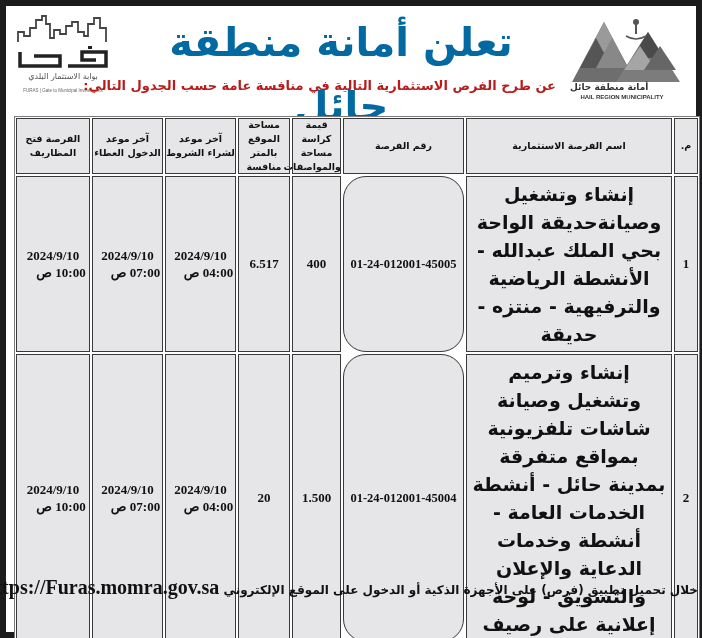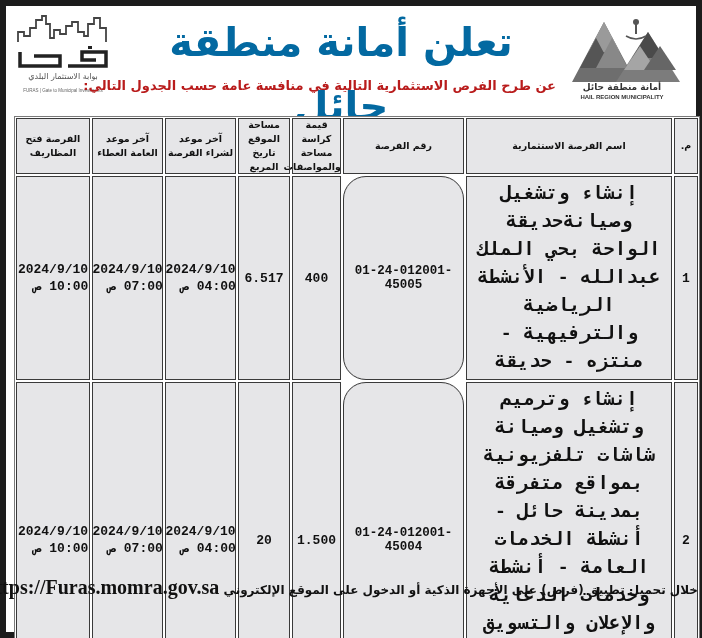--- a/index.html
+++ b/index.html
@@ -9,39 +9,39 @@
       box-sizing: border-box; border: 6px solid #1c1c1c; background: #ffffff;
     }
     .header { position: absolute; left: 0; top: 0; width: 690px; height: 104px; }
     .furas-logo { position: absolute; left: 4px; top: 2px; width: 106px; height: 88px; }
     .furas-skyline { position: absolute; left: 6px; top: 6px; width: 94px; height: 30px; }
     .furas-word { position: absolute; left: 6px; top: 38px; width: 94px; height: 24px; }
     .furas-ar { position: absolute; left: 0; top: 64px; width: 106px; text-align: center; font: 8px "DejaVu Sans", sans-serif; color: #555; direction: rtl; }
     .furas-en { position: absolute; left: 0; top: 80px; width: 106px; text-align: center; font: 4.5px "Liberation Sans", sans-serif; color: #666; white-space: nowrap; }
     .hail-logo { position: absolute; left: 554px; top: 4px; width: 128px; height: 90px; }
     .hail-tri { position: absolute; left: 6px; top: 8px; width: 116px; height: 66px; }
-    .hail-ar { position: absolute; left: 10px; top: 72px; width: 104px; text-align: center; font: bold 9px "DejaVu Sans", sans-serif; color: #333; direction: rtl; }
+    .hail-ar { position: absolute; left: 10px; top: 72px; width: 104px; text-align: left; font: bold 9px "DejaVu Sans", sans-serif; color: #333; direction: rtl; }
     .hail-en { position: absolute; left: 2px; top: 84px; width: 120px; text-align: center; font: bold 6px "Liberation Sans", sans-serif; color: #333; white-space: nowrap; }
     .title {
       position: absolute; left: 120px; top: 4px; width: 430px; text-align: center;
       font: bold 40px "DejaVu Sans", sans-serif; color: #0369a1; direction: rtl; letter-spacing: 1px;
       line-height: 64px;
     }
     .subtitle {
       position: absolute; left: 80px; top: 72px; width: 470px; text-align: center;
       font: bold 13px "DejaVu Sans", sans-serif; color: #b91c1c; direction: rtl; white-space: nowrap;
     }
     .table-wrap { position: absolute; left: 8px; top: 110px; width: 684px; }
     table.opps {
       border-collapse: separate; border-spacing: 0; width: 684px; direction: rtl;
       table-layout: fixed; border: 1px solid #7a7a7a; background: #fff;
     }
     table.opps td, table.opps th {
       background: #e6e6e8; border: 1px solid #fff; outline: 1px solid #3a3a3a; outline-offset: -2px;
-      text-align: center; vertical-align: middle; padding: 0; color: #111; font-family: Liberation Mono, monospace;
+      text-align: center; vertical-align: middle; padding: 0; color: #111;
     }
     table.opps th { font: bold 9.5px "DejaVu Sans", sans-serif; line-height: 14px; height: 52px; }
     .name-cell { font: bold 19px "DejaVu Sans", sans-serif; line-height: 28px; padding: 4px 6px !important; text-align: justify; text-align-last: center; }
     .num-cell { font: bold 13px "Liberation Serif", serif; }
     .id-cell { font: bold 12.5px "Liberation Serif", serif; direction: ltr; border-radius: 24px; }
     .date-cell { font: bold 13px "Liberation Serif", serif; line-height: 17px; margin-top: 40px; }
     .date-cell .time { direction: rtl; display: block; padding-left: 16px; }
     .footer {
       position: absolute; left: 10px; top: 570px; width: 682px; direction: rtl;
       text-align: center; font: bold 12px "DejaVu Sans", sans-serif; color: #111; line-height: 22px;
@@ -101,23 +101,23 @@
         <col style="width:73px">
         <col style="width:73px">
         <col style="width:76px">
       </colgroup>
       <thead>
         <tr>
           <th>م.</th>
           <th>اسم الفرصة الاستثمارية</th>
           <th>رقم الفرصة</th>
           <th>قيمة كراسة مساحة والمواصفات</th>
-          <th>مساحة الموقع تاريخ المربع</th>
-          <th>آخر موعد لشراء الفرصة</th>
-          <th>آخر موعد العامة العطاء</th>
+          <th>مساحة الموقع بالمتر منافسة</th>
+          <th>آخر موعد لشراء الشروط</th>
+          <th>آخر موعد الدخول العطاء</th>
           <th>الفرصة فتح المظاريف</th>
         </tr>
       </thead>
       <tbody>
         <tr style="height:172px">
           <td class="num-cell">1</td>
           <td class="name-cell">إنشاء وتشغيل وصيانةحديقة الواحة بحي الملك عبدالله - الأنشطة الرياضية والترفيهية - منتزه - حديقة</td>
           <td class="id-cell">01-24-012001-45005</td>
           <td class="num-cell">400</td>
           <td class="num-cell">6.517</td>

